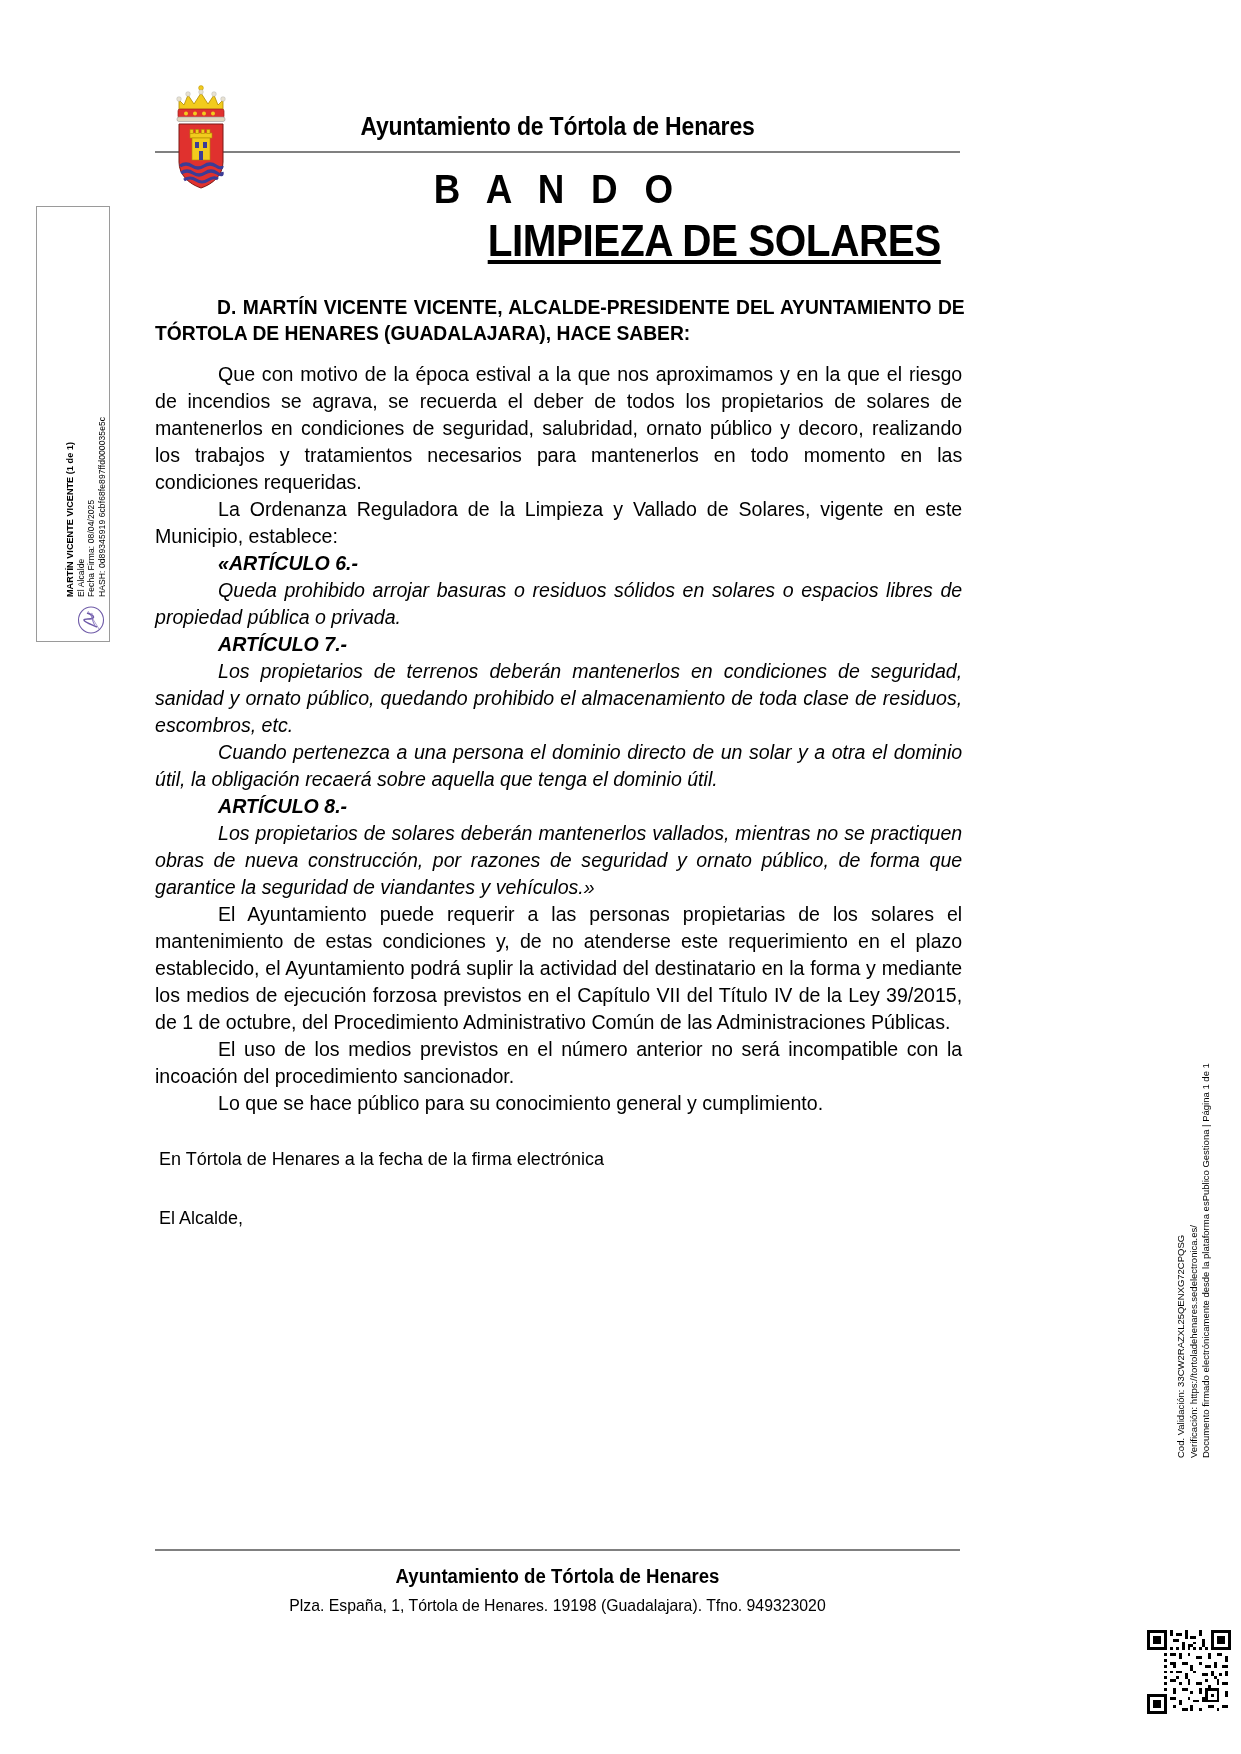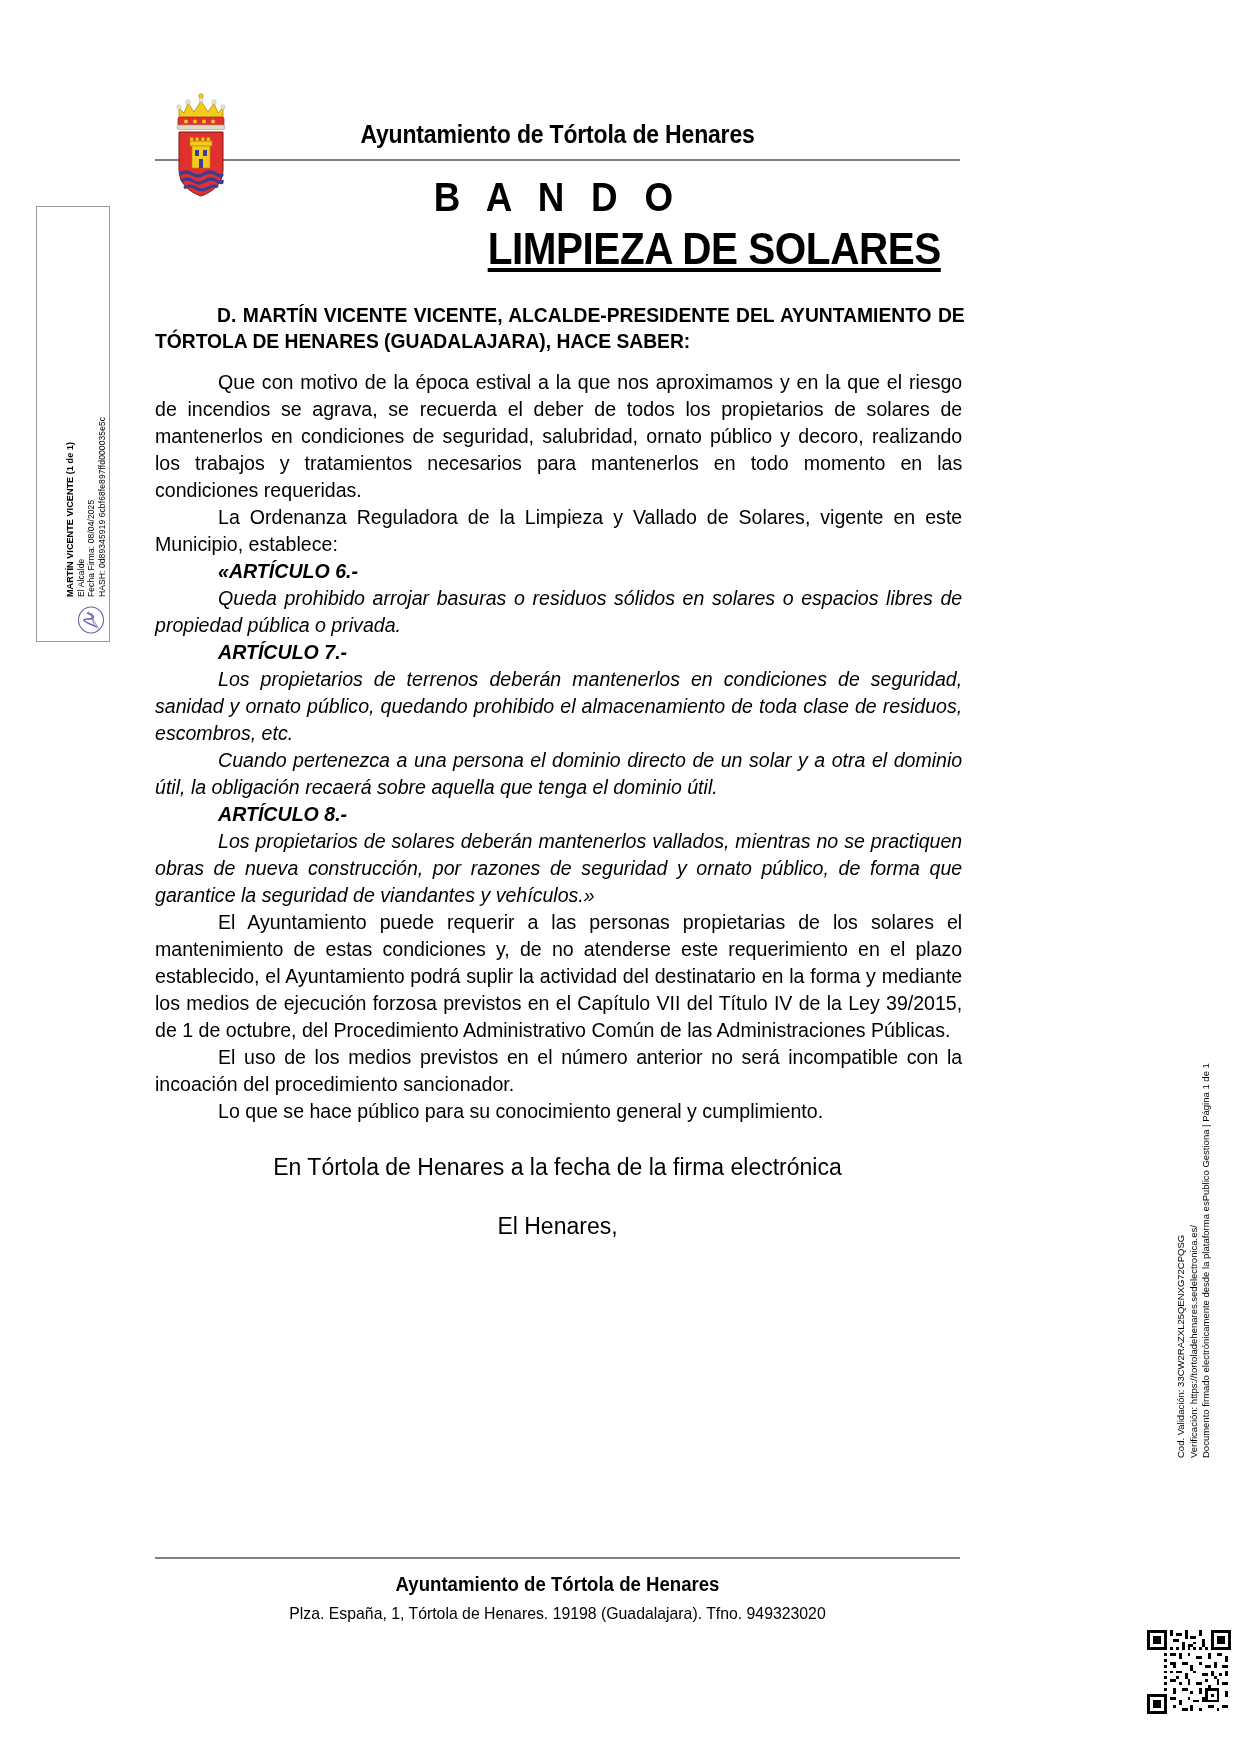--- a/index.html
+++ b/index.html
@@ -73,21 +73,21 @@
   
   #qr-code {
     position: absolute;
     right: 10px; bottom: 40px;
     width: 84px; height: 84px;
   }
 
   
   #page {
     position: absolute;
-    left: 155px; top: 12px;
+    left: 155px; top: 4px;
     width: 805px;
     height: 1740px;
   }
 
   #crest-row { padding-top: 76px; height: 112px; }
   #crest { width: 64px; height: 112px; margin-left: 14px; }
 
   #org-title {
     text-align: center;
     font-size: 25px;
@@ -150,22 +150,22 @@
     line-height: 27px;
     font-weight: bold;
     font-style: italic;
     text-indent: 66px;
     margin: 0;
     transform: scaleX(.955);
     transform-origin: left;
   }
 
   .center-line {
-    text-align: center;
-    font-size: 23px;
+    text-align: left;
+    font-size: 18px;
     line-height: 27px;
     margin: 4px;
   }
   #sign-place { margin-top: 30px; }
   #sign-role  { margin-top: 32px; }
 
   #footer {
     position: absolute;
     left: 0; bottom: 128px;
     width: 805px;
@@ -387,21 +387,21 @@
       <p class="para italic">Los propietarios de terrenos deberán mantenerlos en condiciones de seguridad, sanidad y ornato público, quedando prohibido el almacenamiento de toda clase de residuos, escombros, etc.</p>
       <p class="para italic">Cuando pertenezca a una persona el dominio directo de un solar y a otra el dominio útil, la obligación recaerá sobre aquella que tenga el dominio útil.</p>
       <p class="art-head">ARTÍCULO 8.-</p>
       <p class="para italic">Los propietarios de solares deberán mantenerlos vallados, mientras no se practiquen obras de nueva construcción, por razones de seguridad y ornato público, de forma que garantice la seguridad de viandantes y vehículos.»</p>
       <p class="para">El Ayuntamiento puede requerir a las personas propietarias de los solares el mantenimiento de estas condiciones y, de no atenderse este requerimiento en el plazo establecido, el Ayuntamiento podrá suplir la actividad del destinatario en la forma y mediante los medios de ejecución forzosa previstos en el Capítulo VII del Título IV de la Ley 39/2015, de 1 de octubre, del Procedimiento Administrativo Común de las Administraciones Públicas.</p>
       <p class="para">El uso de los medios previstos en el número anterior no será incompatible con la incoación del procedimiento sancionador.</p>
       <p class="para">Lo que se hace público para su conocimiento general y cumplimiento.</p>
     </div>
 
   <p class="center-line" id="sign-place">En Tórtola de Henares a la fecha de la firma electrónica</p>
-  <p class="center-line" id="sign-role">El Henares,</p>
+  <p class="center-line" id="sign-role">El Alcalde,</p>
 
   <div id="footer">
     <div id="footer-rule"></div>
     <div id="footer-org">Ayuntamiento de Tórtola de Henares</div>
     <div id="footer-addr">Plza. España, 1, Tórtola de Henares. 19198 (Guadalajara). Tfno. 949323020</div>
   </div>
 
 </div>
 
 </body></html>

